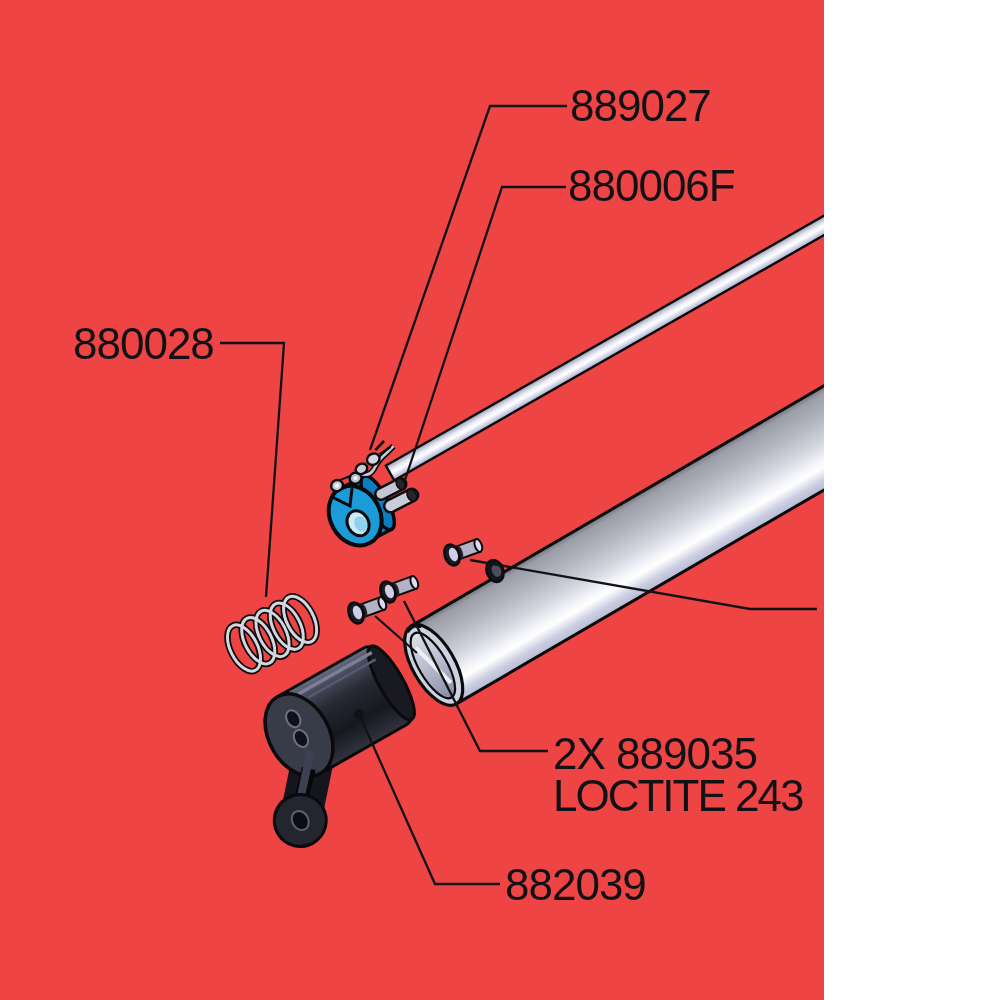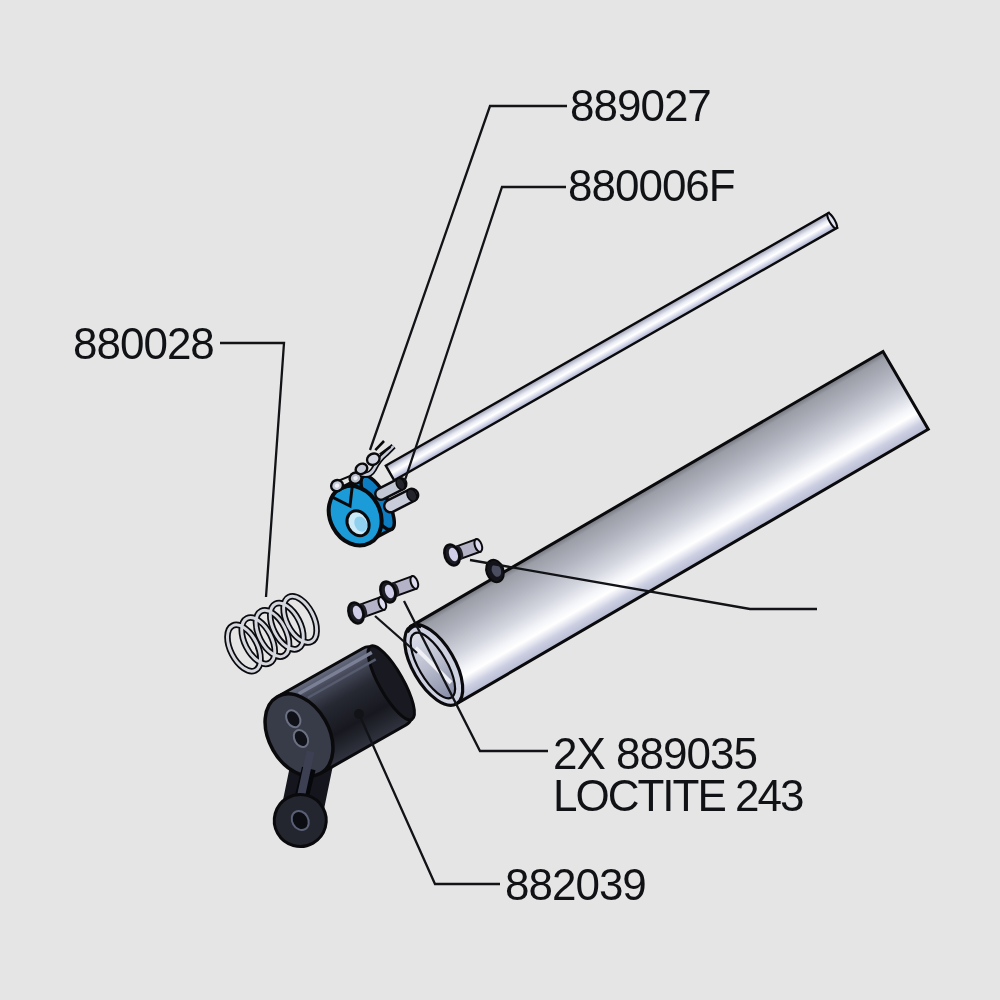--- a/index.html
+++ b/index.html
@@ -1,16 +1,16 @@
 <!DOCTYPE html>
 <html><head>
 <meta charset="utf-8">
 <style>
   html,body{margin:0;padding:0;background:#ffffff;}
-  #stage{position:relative;width:1000px;height:1000px;background:#e5e5e5;overflow:hidden;
+  #stage{position:relative;width:824px;height:1000px;background:#ef4444;overflow:hidden;
          font-family:"Liberation Sans",sans-serif;}
   svg{position:absolute;inset:0;}
   text.callout{font-family:"Liberation Sans","DejaVu Sans",sans-serif;
                font-size:44px;font-weight:400;fill:#111216;letter-spacing:-1px;}
   text.callout.wide{letter-spacing:-2px;}
 </style>
 </head>
 <body>
 
 <div id="stage">

